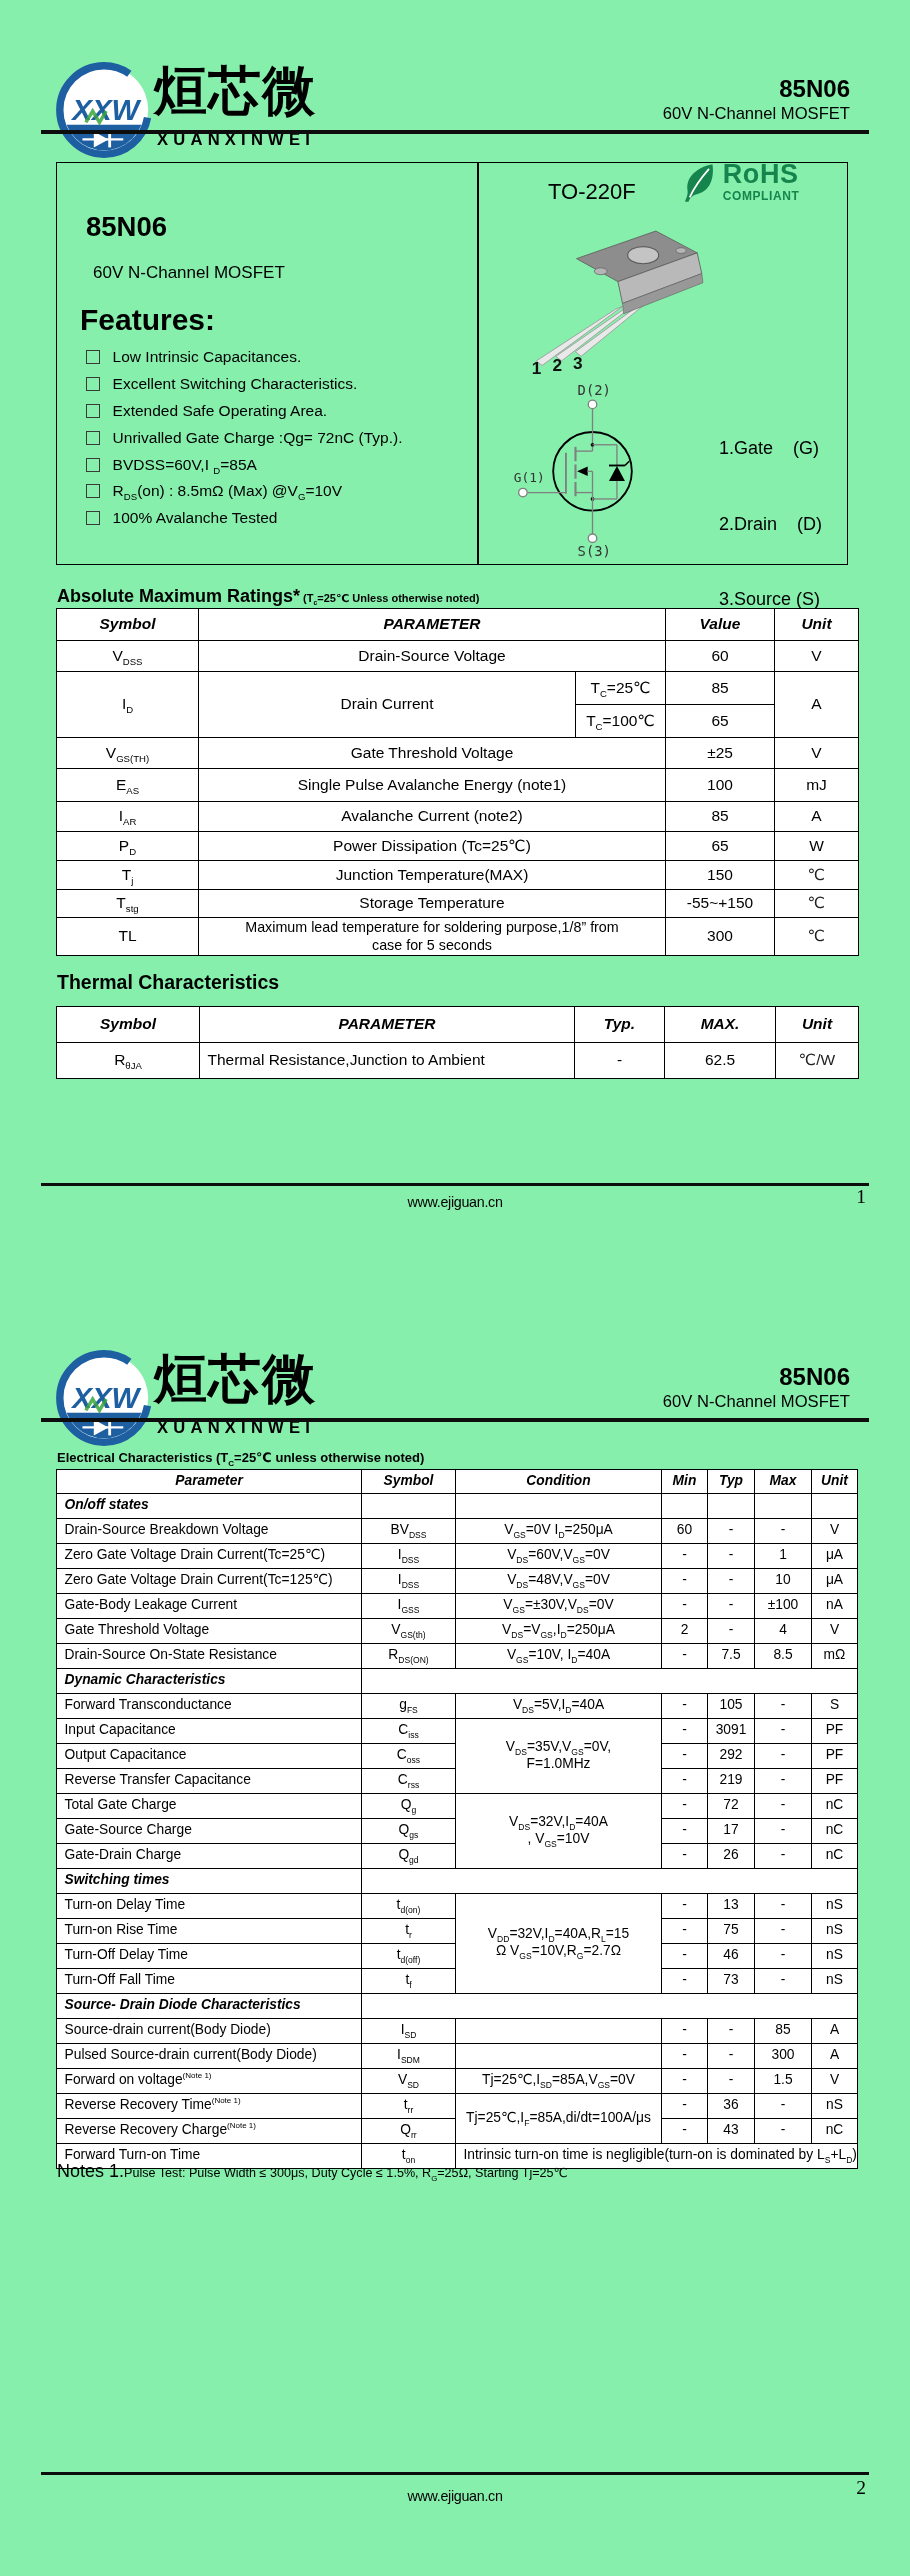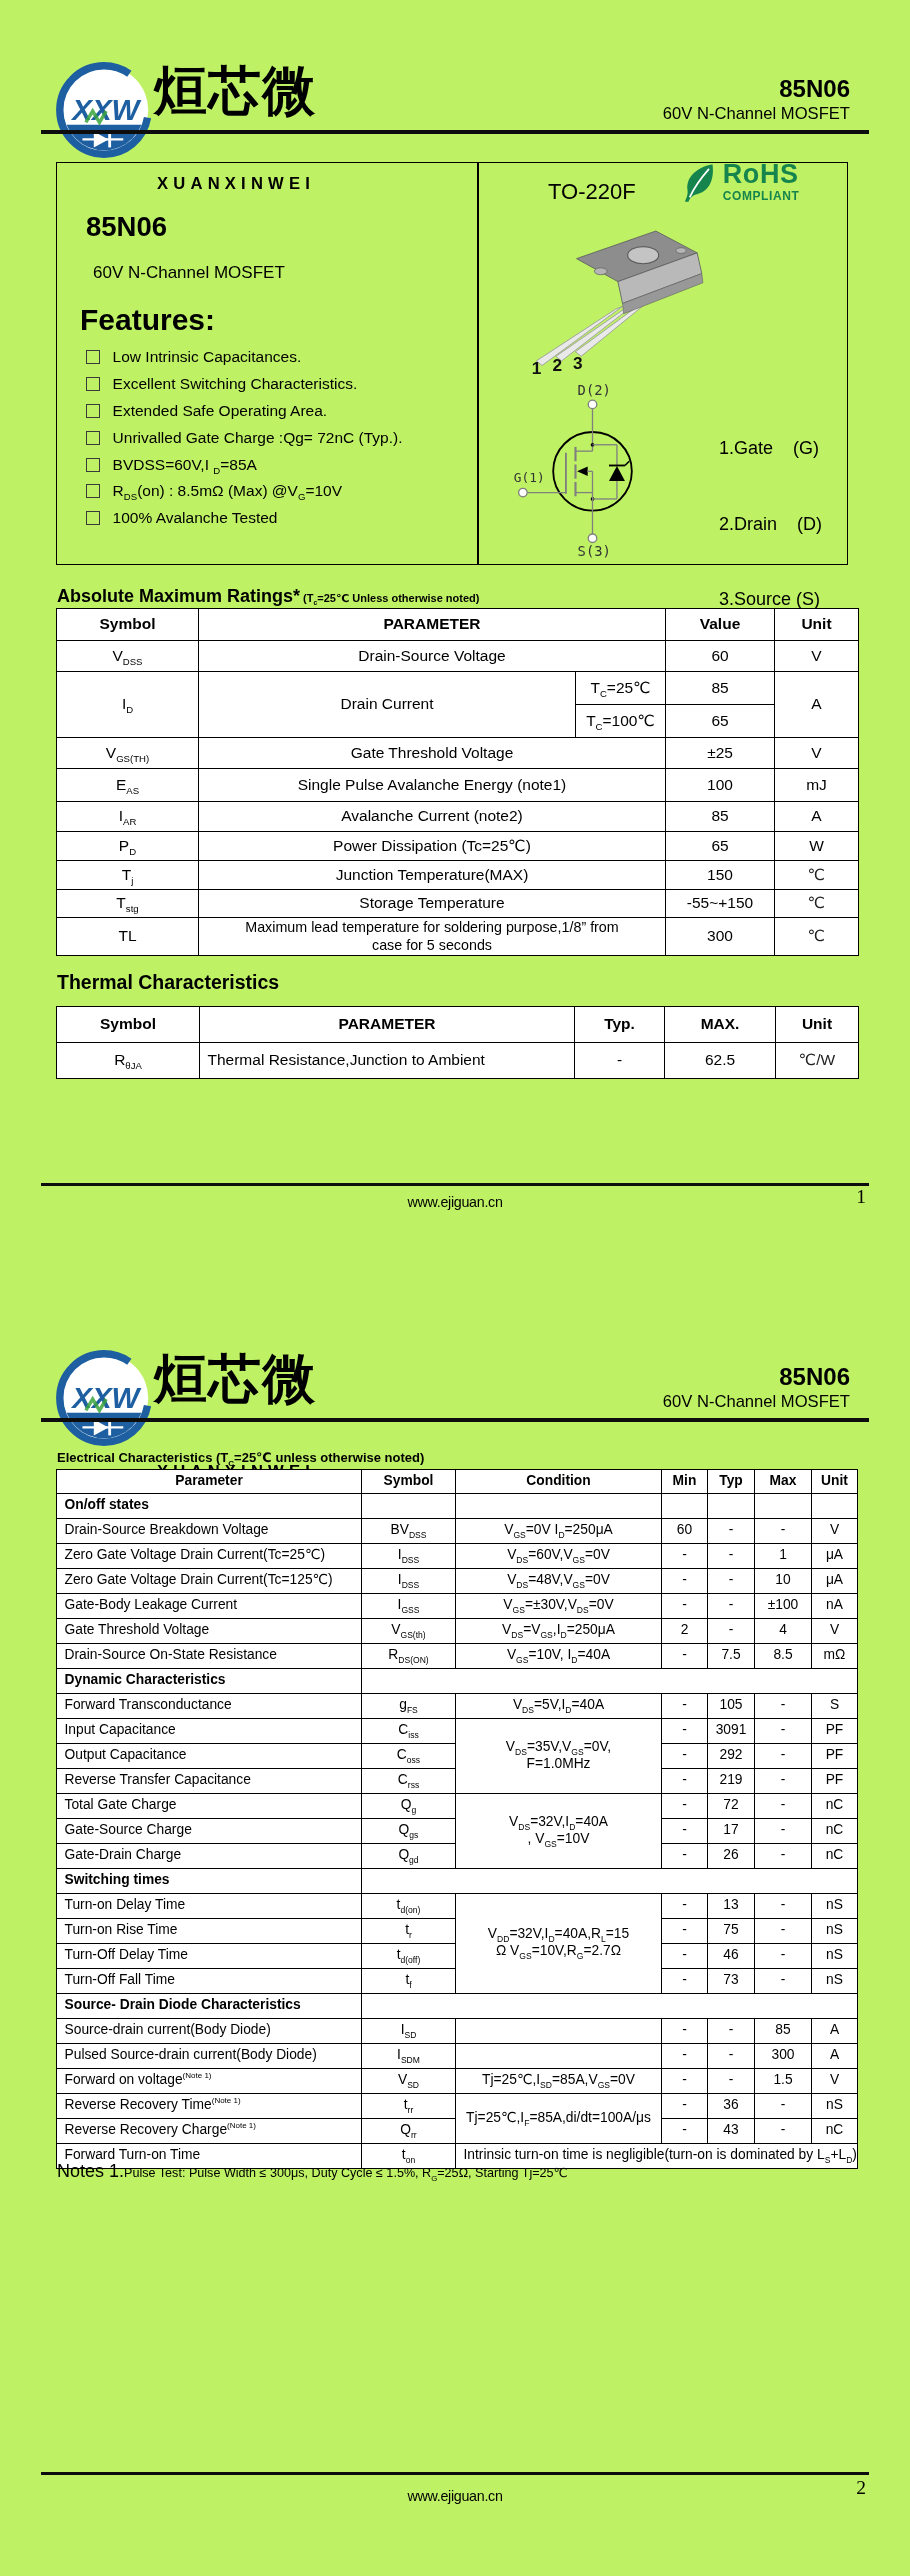--- a/index.html
+++ b/index.html
@@ -1,24 +1,24 @@
 <!DOCTYPE html>
 <html style="font-size:9.2px"><head>
 <meta charset="utf-8">
 <style>
   html,body{margin:0;padding:0;background:#ffffff;}
   body{width:910px;height:2576px;position:relative;font-family:"Liberation Sans","DejaVu Sans",sans-serif;color:#000;}
-  .page{position:absolute;left:0;width:910px;height:1288px;background:#bef264;overflow:hidden;}
+  .page{position:absolute;left:0;width:910px;height:1288px;background:#86efac;overflow:hidden;}
   #page1{top:0;}
   #page2{top:1288px;}
   .abs{position:absolute;}
   .rule{position:absolute;left:41px;width:828px;height:4px;background:#0d0d0d;}
   
   .brand-cn{position:absolute;left:154px;top:64px;font-size:53px;font-weight:bold;letter-spacing:1.1px;line-height:1;}
-  .brand-en{position:absolute;left:157px;top:130px;font-size:16.6px;font-weight:600;letter-spacing:5.2px;margin-top:44px;}
+  .brand-en{position:absolute;left:157px;top:130px;font-size:16.6px;font-weight:600;letter-spacing:5.2px;}
   .hdr-part{position:absolute;right:60px;top:77px;font-size:24px;font-weight:bold;text-align:right;line-height:1;}
   .hdr-sub{position:absolute;right:60px;top:106px;font-size:16.6px;text-align:right;line-height:1;}
   
   .fbox{position:absolute;left:56px;top:162px;width:792px;height:403px;border:1.7px solid #000;box-sizing:border-box;}
   .fdiv{position:absolute;left:477px;top:162px;width:1.7px;height:403px;background:#000;}
   .bx-part{position:absolute;left:86px;top:213px;font-size:27.5px;font-weight:bold;line-height:1;}
   .bx-sub{position:absolute;left:93px;top:264px;font-size:17px;line-height:1;}
   .bx-feat-title{position:absolute;left:80px;top:305px;font-size:30px;font-weight:bold;line-height:1;}
   .feat{position:absolute;left:86px;font-size:15.5px;display:flex;align-items:center;gap:12.6px;line-height:17px;white-space:pre;}
   .feat .cb{width:12px;height:12px;border:1.1px solid #3a3a3a;display:inline-block;flex:none;}
@@ -30,21 +30,21 @@
   .pindesc{position:absolute;left:719px;top:396px;font-size:18px;white-space:pre;}
   .pindesc span{display:block;margin-bottom:12.6px;}
   
   .sec-title{position:absolute;left:57px;font-weight:bold;}
   .t-big{font-size:18px;}
   .t-note{font-size:11px;}
   
   table.ds{border-collapse:collapse;table-layout:fixed;position:absolute;border:1.7px solid #000;background:#fff;}
   table.ds td{border:1.1px solid #000;border-top-width:1.7px;border-bottom-width:1.7px;text-align:center;vertical-align:middle;padding:0;overflow:hidden;line-height:1.2;}
   table.ds td.l{text-align:left;padding-left:7.5px;}
-  table.ds td.b{font-weight:bold;}
+  table.ds td.b{font-weight:bold;font-style:italic;}
   table.amr{font-size:15.5px;}
   table.th{font-size:15.5px;}
   table.ec{font-size:13.8px;}
   table.ec td.l{font-size:13.8px;}
   sub{font-size:62%;line-height:0;}
   sup{font-size:58%;line-height:0;}
   .amr-sub td{border-bottom-width:1.1px;}
   
   .foot-url{position:absolute;left:0;width:910px;top:1194px;text-align:center;font-size:14.3px;letter-spacing:-0.3px;}
   .foot-num{position:absolute;right:44px;top:1186px;font-size:19.5px;font-family:"Liberation Serif","DejaVu Serif",serif;}

